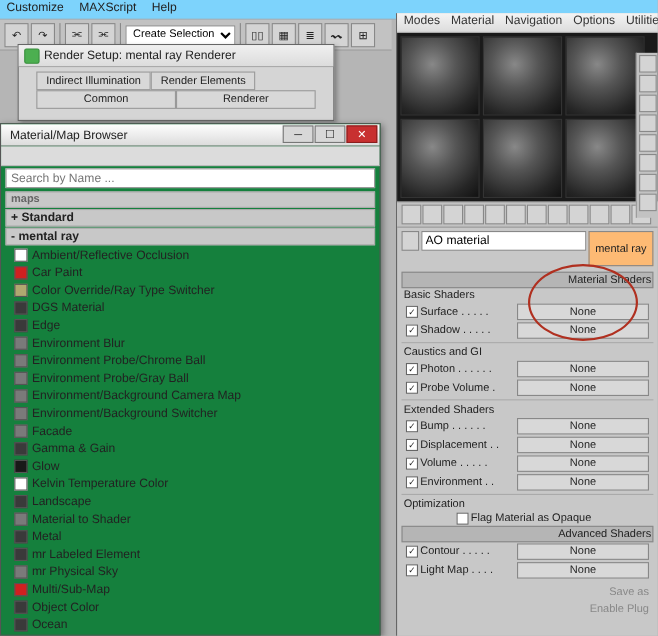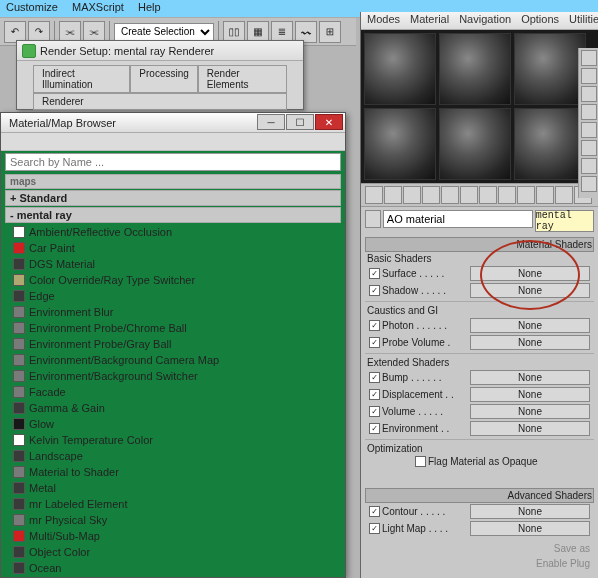--- a/index.html
+++ b/index.html
@@ -48,21 +48,21 @@
   .me-menu { height: 18px; background: linear-gradient(#f4f4f4,#dcdcdc); display:flex; gap:10px; padding:1px 6px; font-size:11px; color:#333; border-bottom:1px solid #aaa;}
   .preview-grid { display:grid; grid-template-columns: repeat(3, 72px); grid-template-rows: repeat(2, 72px); gap:3px; padding:3px; background:#1a1a1a; }
   .preview-cell { background: radial-gradient(circle at 40% 35%, #888 0%, #555 35%, #262626 75%, #111 100%); border:1px solid #333; }
   .me-vtools { position:absolute; right:0; top:18px; width:20px; height:150px; background:#c2c2c2; border-left:1px solid #999; display:flex; flex-direction:column; gap:2px; padding:2px; }
   .vtool { width:16px; height:16px; background:#d4d4d4; border:1px solid #888; }
   .me-htools { display:flex; gap:1px; padding:2px 4px; background:#c2c2c2; border-top:1px solid #999; border-bottom:1px solid #999; flex-wrap:wrap; }
   .htool { width:18px; height:18px; background:#d4d4d4; border:1px solid #888; }
   .mat-name-row { display:flex; gap:2px; padding:3px 4px; align-items:flex-start; }
   .dropper { width:18px; height:18px; background:#d4d4d4; border:1px solid #888; }
   .mat-name { flex:1; height:18px; background:#fff; border:1px solid #888; font-size:11px; padding:1px 3px;}
-  .mat-type { width:68px; height:22px; background:#fef9c3; border:1px solid #888; font-size:10px; display:flex; align-items:center; justify-content:center;font-family:Liberation Mono, monospace;}
+  .mat-type { width:68px; height:32px; background:#fdba74; border:1px solid #888; font-size:10px; display:flex; align-items:center; justify-content:center;}
   .rollout { margin: 2px 4px; }
   .ro-head { background:#b5b5b5; border:1px solid #888; text-align:right; font-size:10px; padding:1px; }
   .ro-group-label { font-size:10px; padding:1px 2px; }
   .ro-row { display:flex; align-items:center; font-size:10px; padding:1px 4px; gap:2px;}
   .cb { width:11px; height:11px; border:1px solid #666; background:#fff; display:inline-flex; align-items:center; justify-content:center; font-size:8px; }
   .cb.checked::after { content:"✓"; }
   .prop-label { width:86px; }
   .prop-btn { flex:1; height:15px; background:#d8d8d8; border:1px solid #888; font-size:10px; display:flex; align-items:center; justify-content:center;}
   .hr { border-top:1px solid #aaa; margin:2px 0; }
   .save-row { display:flex; justify-content:flex-end; gap:8px; padding:4px 8px; font-size:10px; color:#888;}
@@ -96,25 +96,25 @@
 </div>
 
 <div class="render-setup">
   <div class="win-title">
     <span class="title-icon"></span>
     <span>Render Setup: mental ray Renderer</span>
   </div>
   <div class="render-tabs">
     <div class="rtab-row">
       <span class="rtab">Indirect Illumination</span>
-      <span class="rtab">Processing</span>
       <span class="rtab">Render Elements</span>
     </div>
     <div class="rtab-row">
-      <span class="rtab" style="flex:1;">Renderer</span>
+      <span class="rtab" style="flex:1;text-align:center">Common</span>
+      <span class="rtab" style="flex:1;text-align:center">Renderer</span>
     </div>
   </div>
 </div>
 
 <div class="mat-browser">
   <div class="mat-title">
     <span class="title-icon" style="background:#5a8ad0;border-color:#3a5a90"></span>
     <span>Material/Map Browser</span>
     <div class="win-btns">
       <span class="win-btn">─</span>
@@ -132,26 +132,26 @@
   <div class="mat-list" id="mat-list">
       <div class="mat-item">
         <span class="swatch sw-white"></span>
         <span>Ambient/Reflective Occlusion</span>
       </div>
       <div class="mat-item">
         <span class="swatch sw-red"></span>
         <span>Car Paint</span>
       </div>
       <div class="mat-item">
-        <span class="swatch sw-dark"></span>
-        <span>DGS Material</span>
-      </div>
-      <div class="mat-item">
         <span class="swatch sw-khaki"></span>
         <span>Color Override/Ray Type Switcher</span>
+      </div>
+      <div class="mat-item">
+        <span class="swatch sw-dark"></span>
+        <span>DGS Material</span>
       </div>
       <div class="mat-item">
         <span class="swatch sw-dark"></span>
         <span>Edge</span>
       </div>
       <div class="mat-item">
         <span class="swatch sw-gray"></span>
         <span>Environment Blur</span>
       </div>
       <div class="mat-item">
@@ -321,21 +321,21 @@
         <span class="prop-btn">None</span>
       </div>
     <div class="hr"></div>
 
     <div class="ro-group-label">Optimization</div>
     <div class="ro-row" style="padding-left:50px;">
         <span class="cb"></span>
         <span>Flag Material as Opaque</span>
       </div>
 
-    <div class="ro-head" style="margin-top:20px">Advanced Shaders</div>
+    <div class="ro-head" style="margin-top:0">Advanced Shaders</div>
     <div class="ro-row">
         <span class="cb checked"></span>
         <span class="prop-label">Contour . . . . .</span>
         <span class="prop-btn">None</span>
       </div>
     <div class="ro-row">
         <span class="cb checked"></span>
         <span class="prop-label">Light Map . . . .</span>
         <span class="prop-btn">None</span>
       </div>

